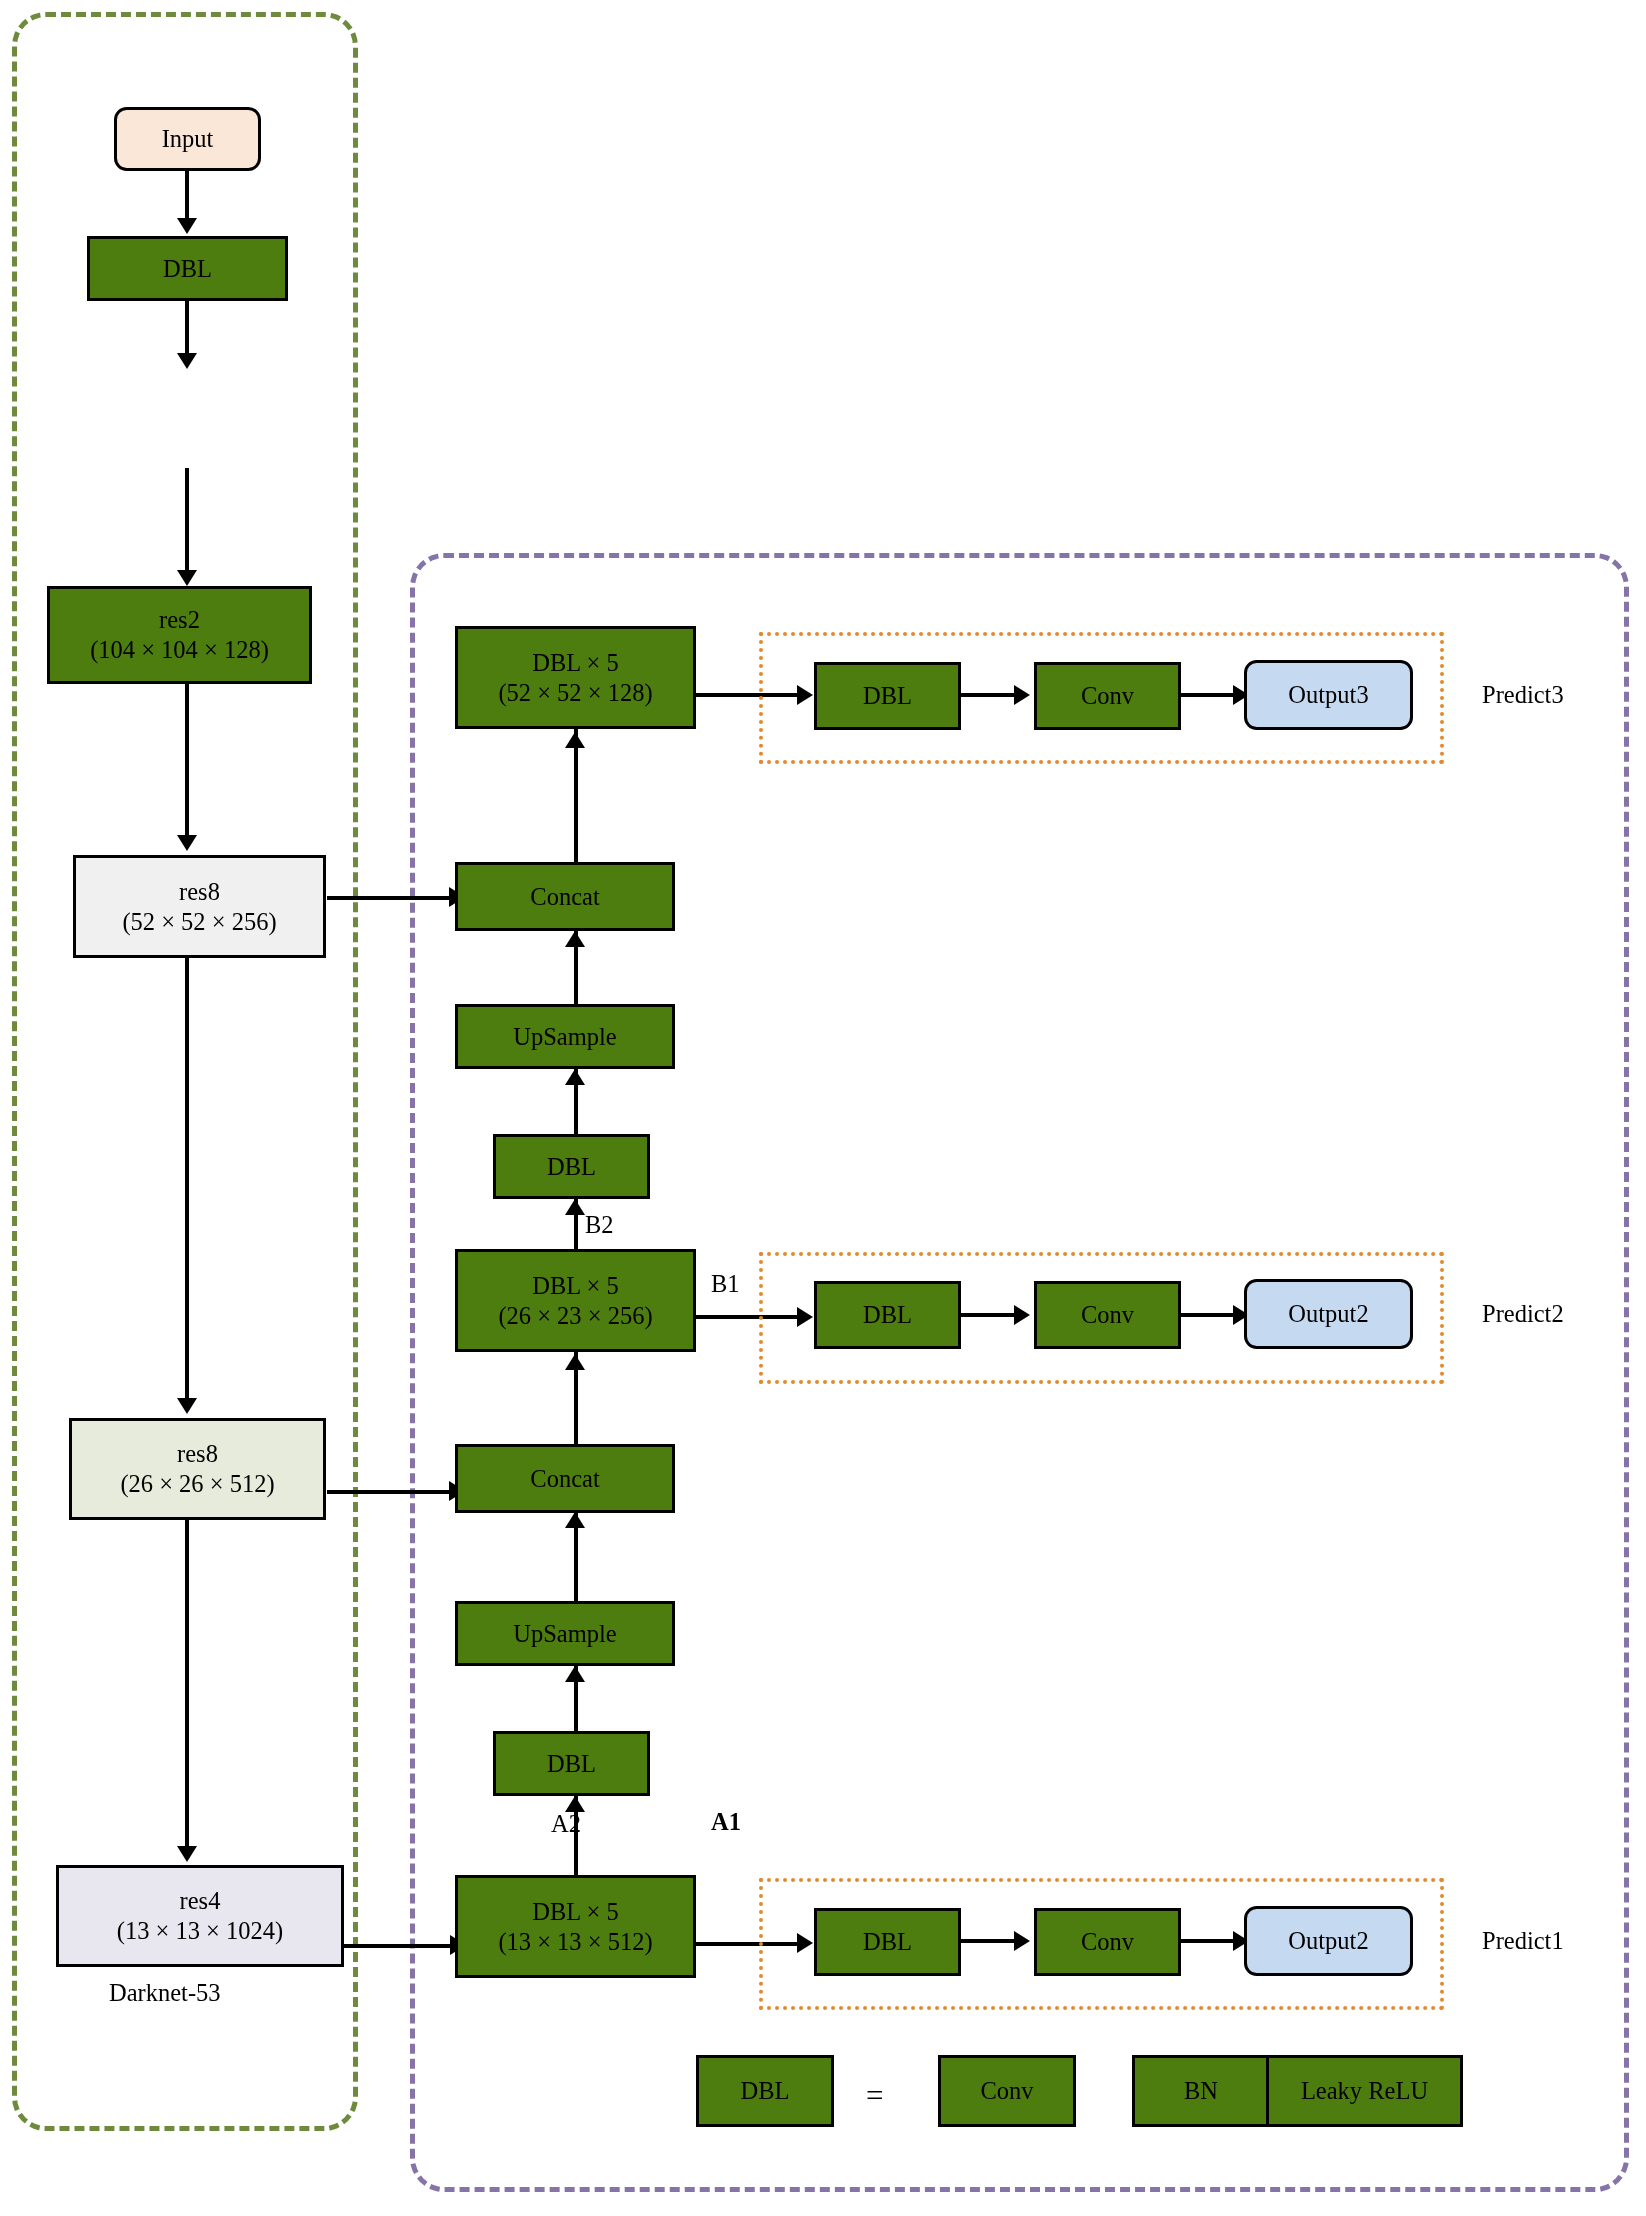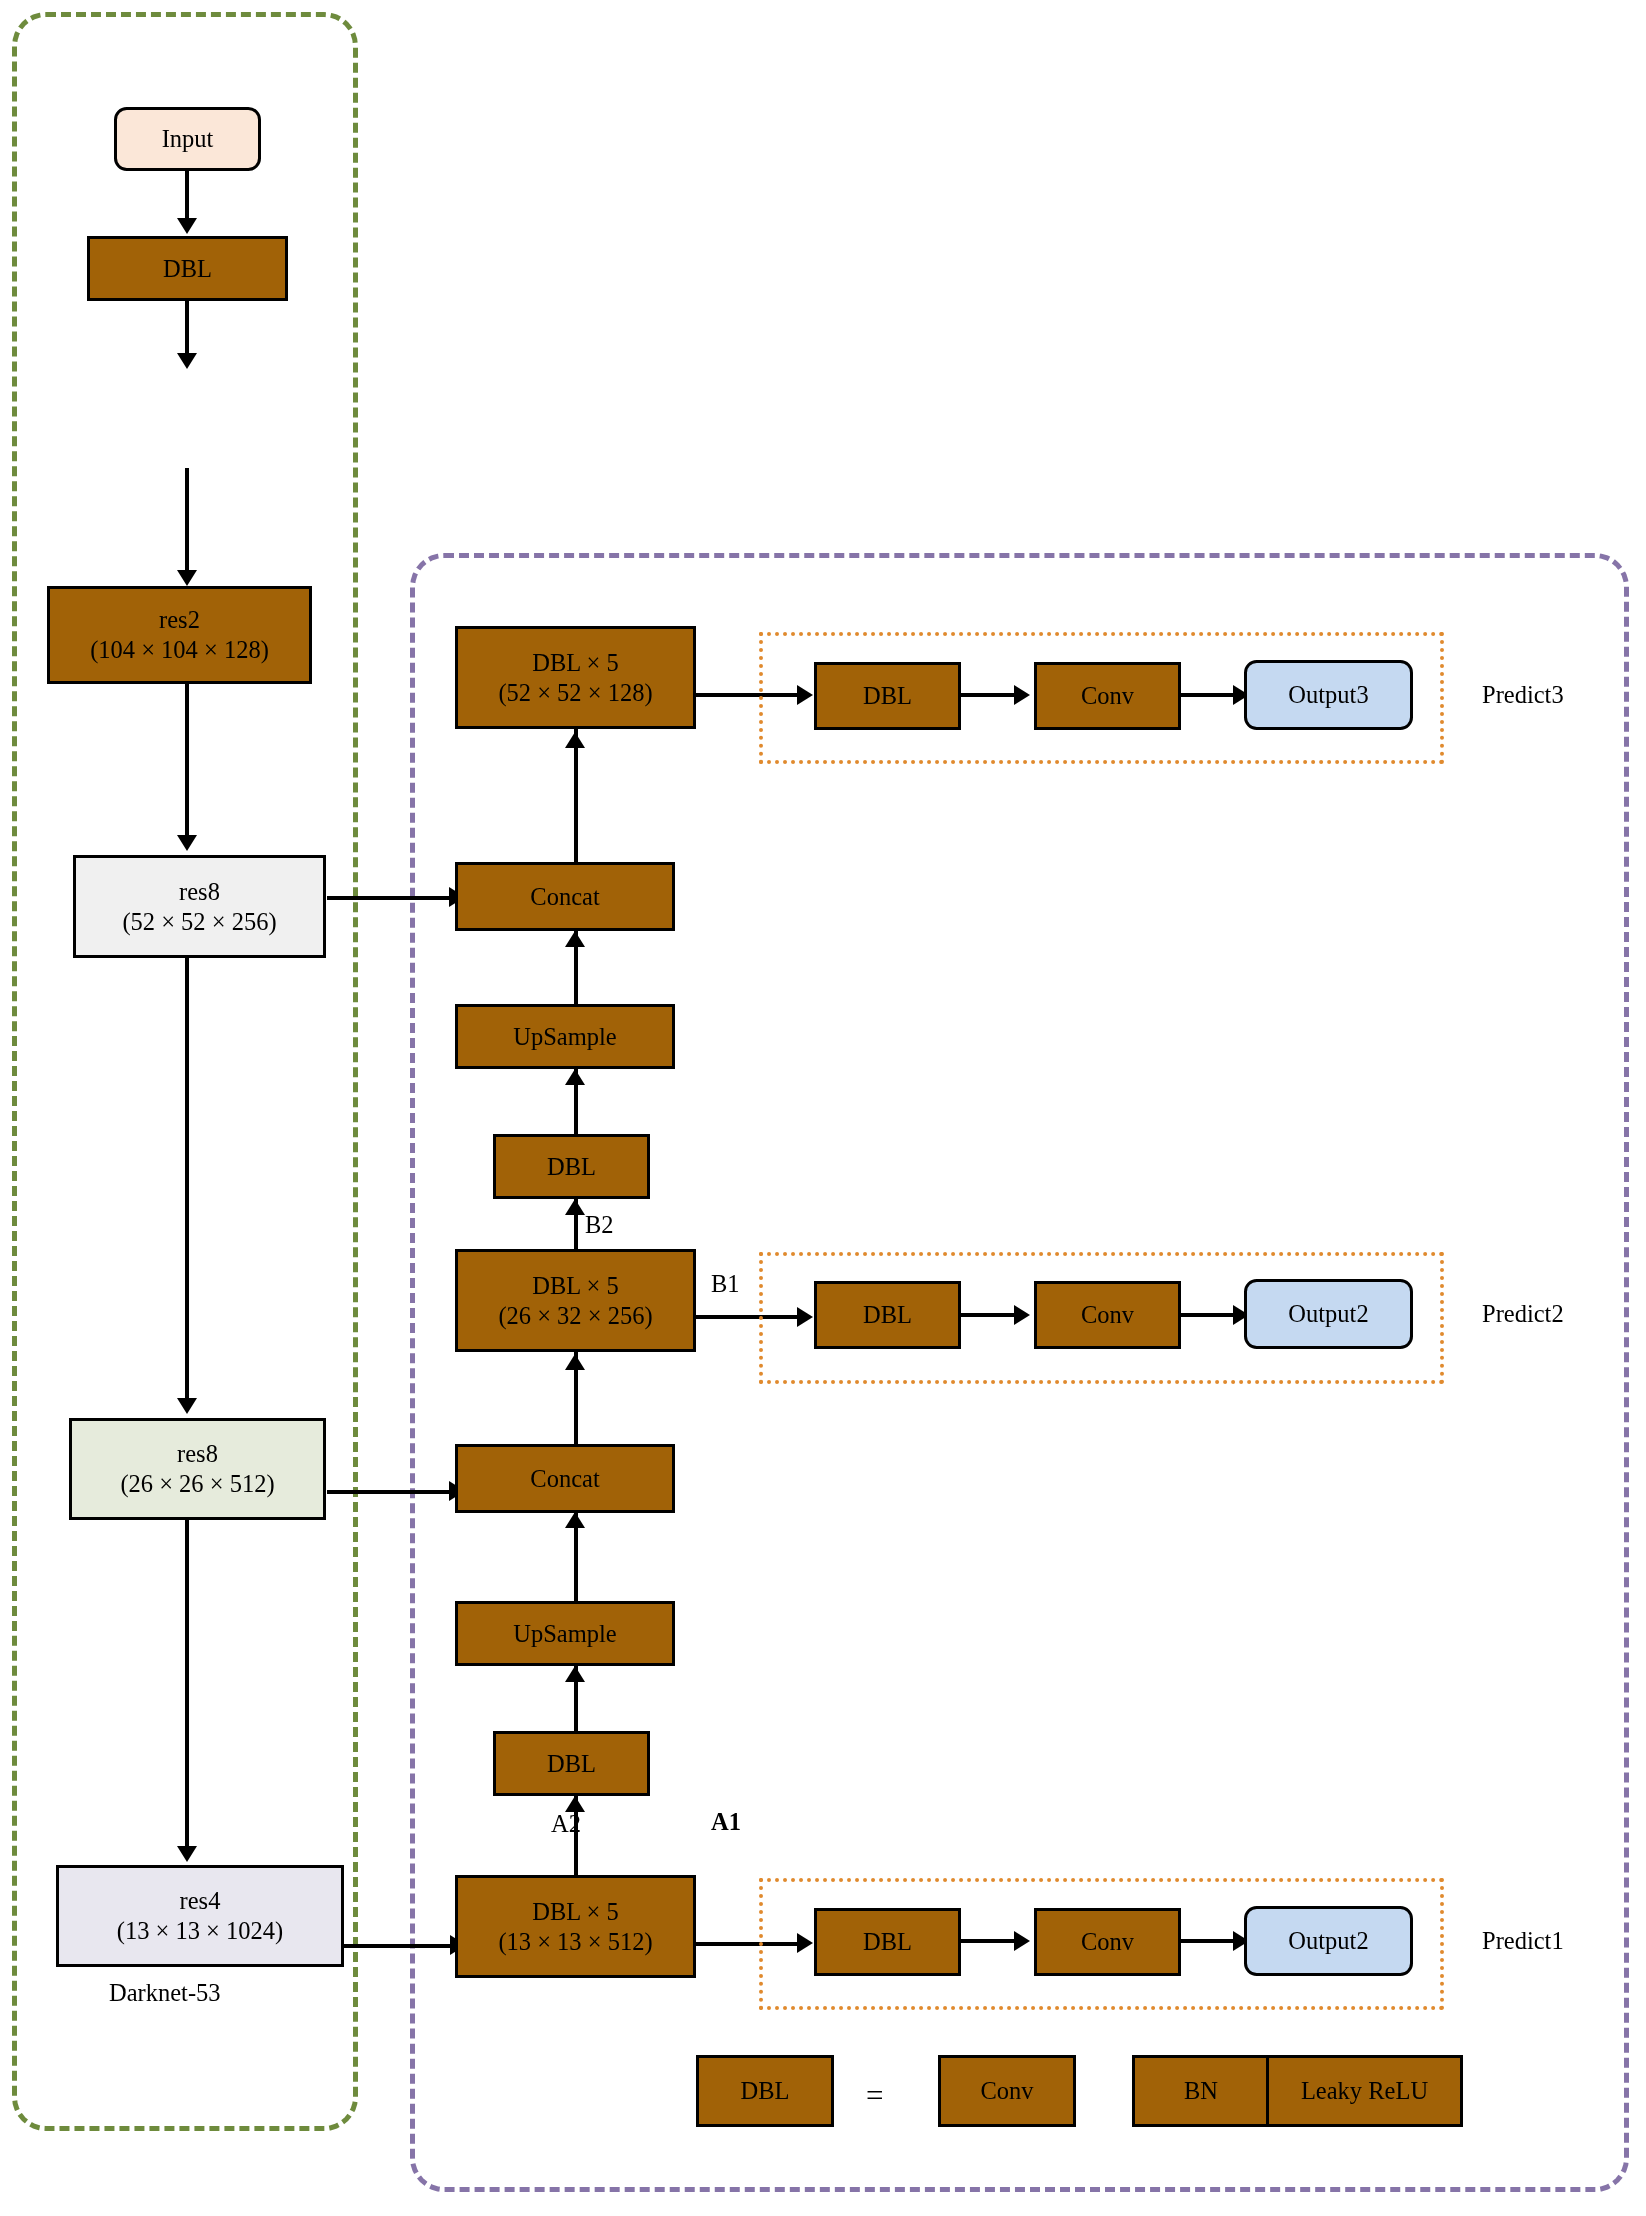--- a/index.html
+++ b/index.html
@@ -46,21 +46,21 @@
     box-sizing: border-box;
     border: 4.4px dotted #e08a2e;
     background: transparent;
   }
 
   
   .node {
     position: absolute;
     box-sizing: border-box;
     border: 3.4px solid #000000;
-    background: #a16207;
+    background: #4d7c0f;
     display: flex;
     flex-direction: column;
     align-items: center;
     justify-content: center;
     text-align: center;
     color: #000000;
     line-height: 1.22;
     font-size: 24.5px;
     padding: 1px 2.9px;
   }
@@ -207,21 +207,21 @@
 
   <div class="node" style="left:493px; top:1134px; width:157px; height:65px;">
     <span class="l1">DBL</span>
   </div>
   <div class="vline" style="left:574px; top:1199px; height:74px;"></div>
   <div class="arrow-up" style="left:565px; top:1199px;"></div>
   <div class="tlabel" style="left:585px; top:1213px;">B2</div>
 
   <div class="node" style="left:455px; top:1249px; width:241px; height:103px;">
     <span class="l1">DBL × 5</span>
-    <span class="l2">(26 × 32 × 256)</span>
+    <span class="l2">(26 × 23 × 256)</span>
   </div>
   <div class="hline" style="left:696px; top:1315px; width:107px;"></div>
   <div class="arrow-right" style="left:797px; top:1307px;"></div>
   <div class="tlabel" style="left:711px; top:1272px;">B1</div>
 
   <div class="vline" style="left:574px; top:1352px; height:94px;"></div>
   <div class="arrow-up" style="left:565px; top:1354px;"></div>
 
   <div class="node" style="left:455px; top:1444px; width:220px; height:69px;">
     <span class="l1">Concat</span>

